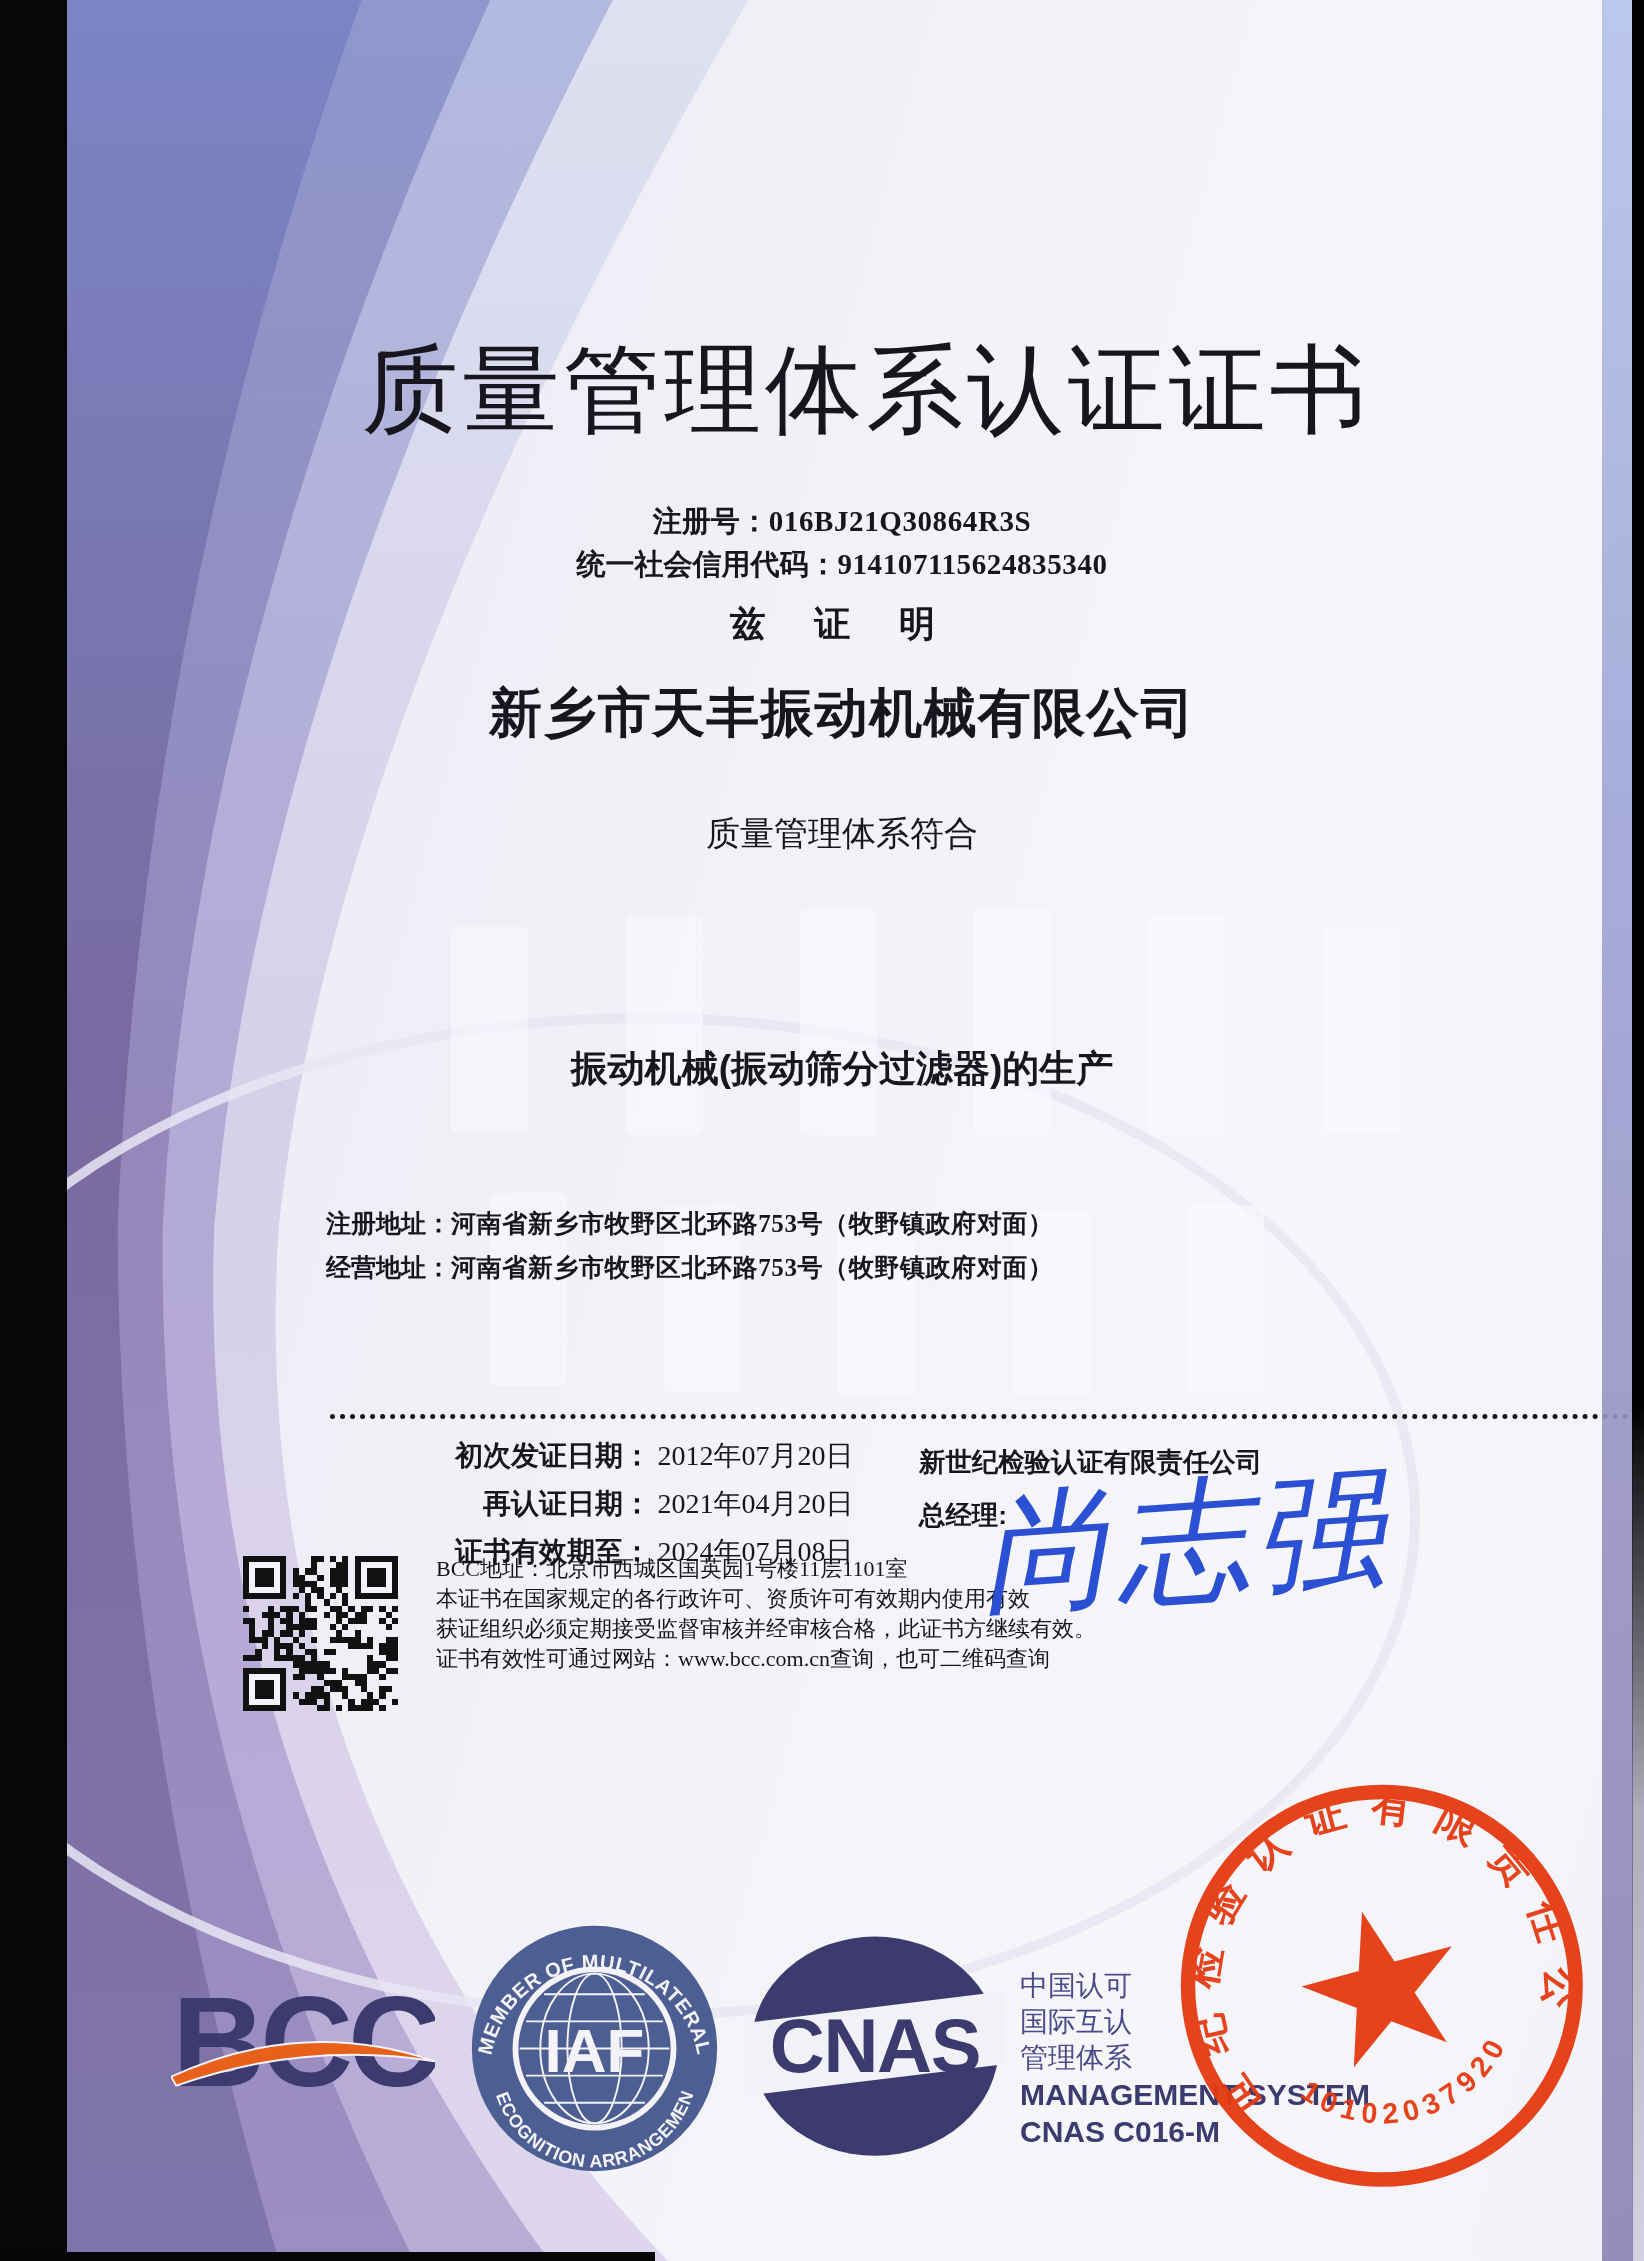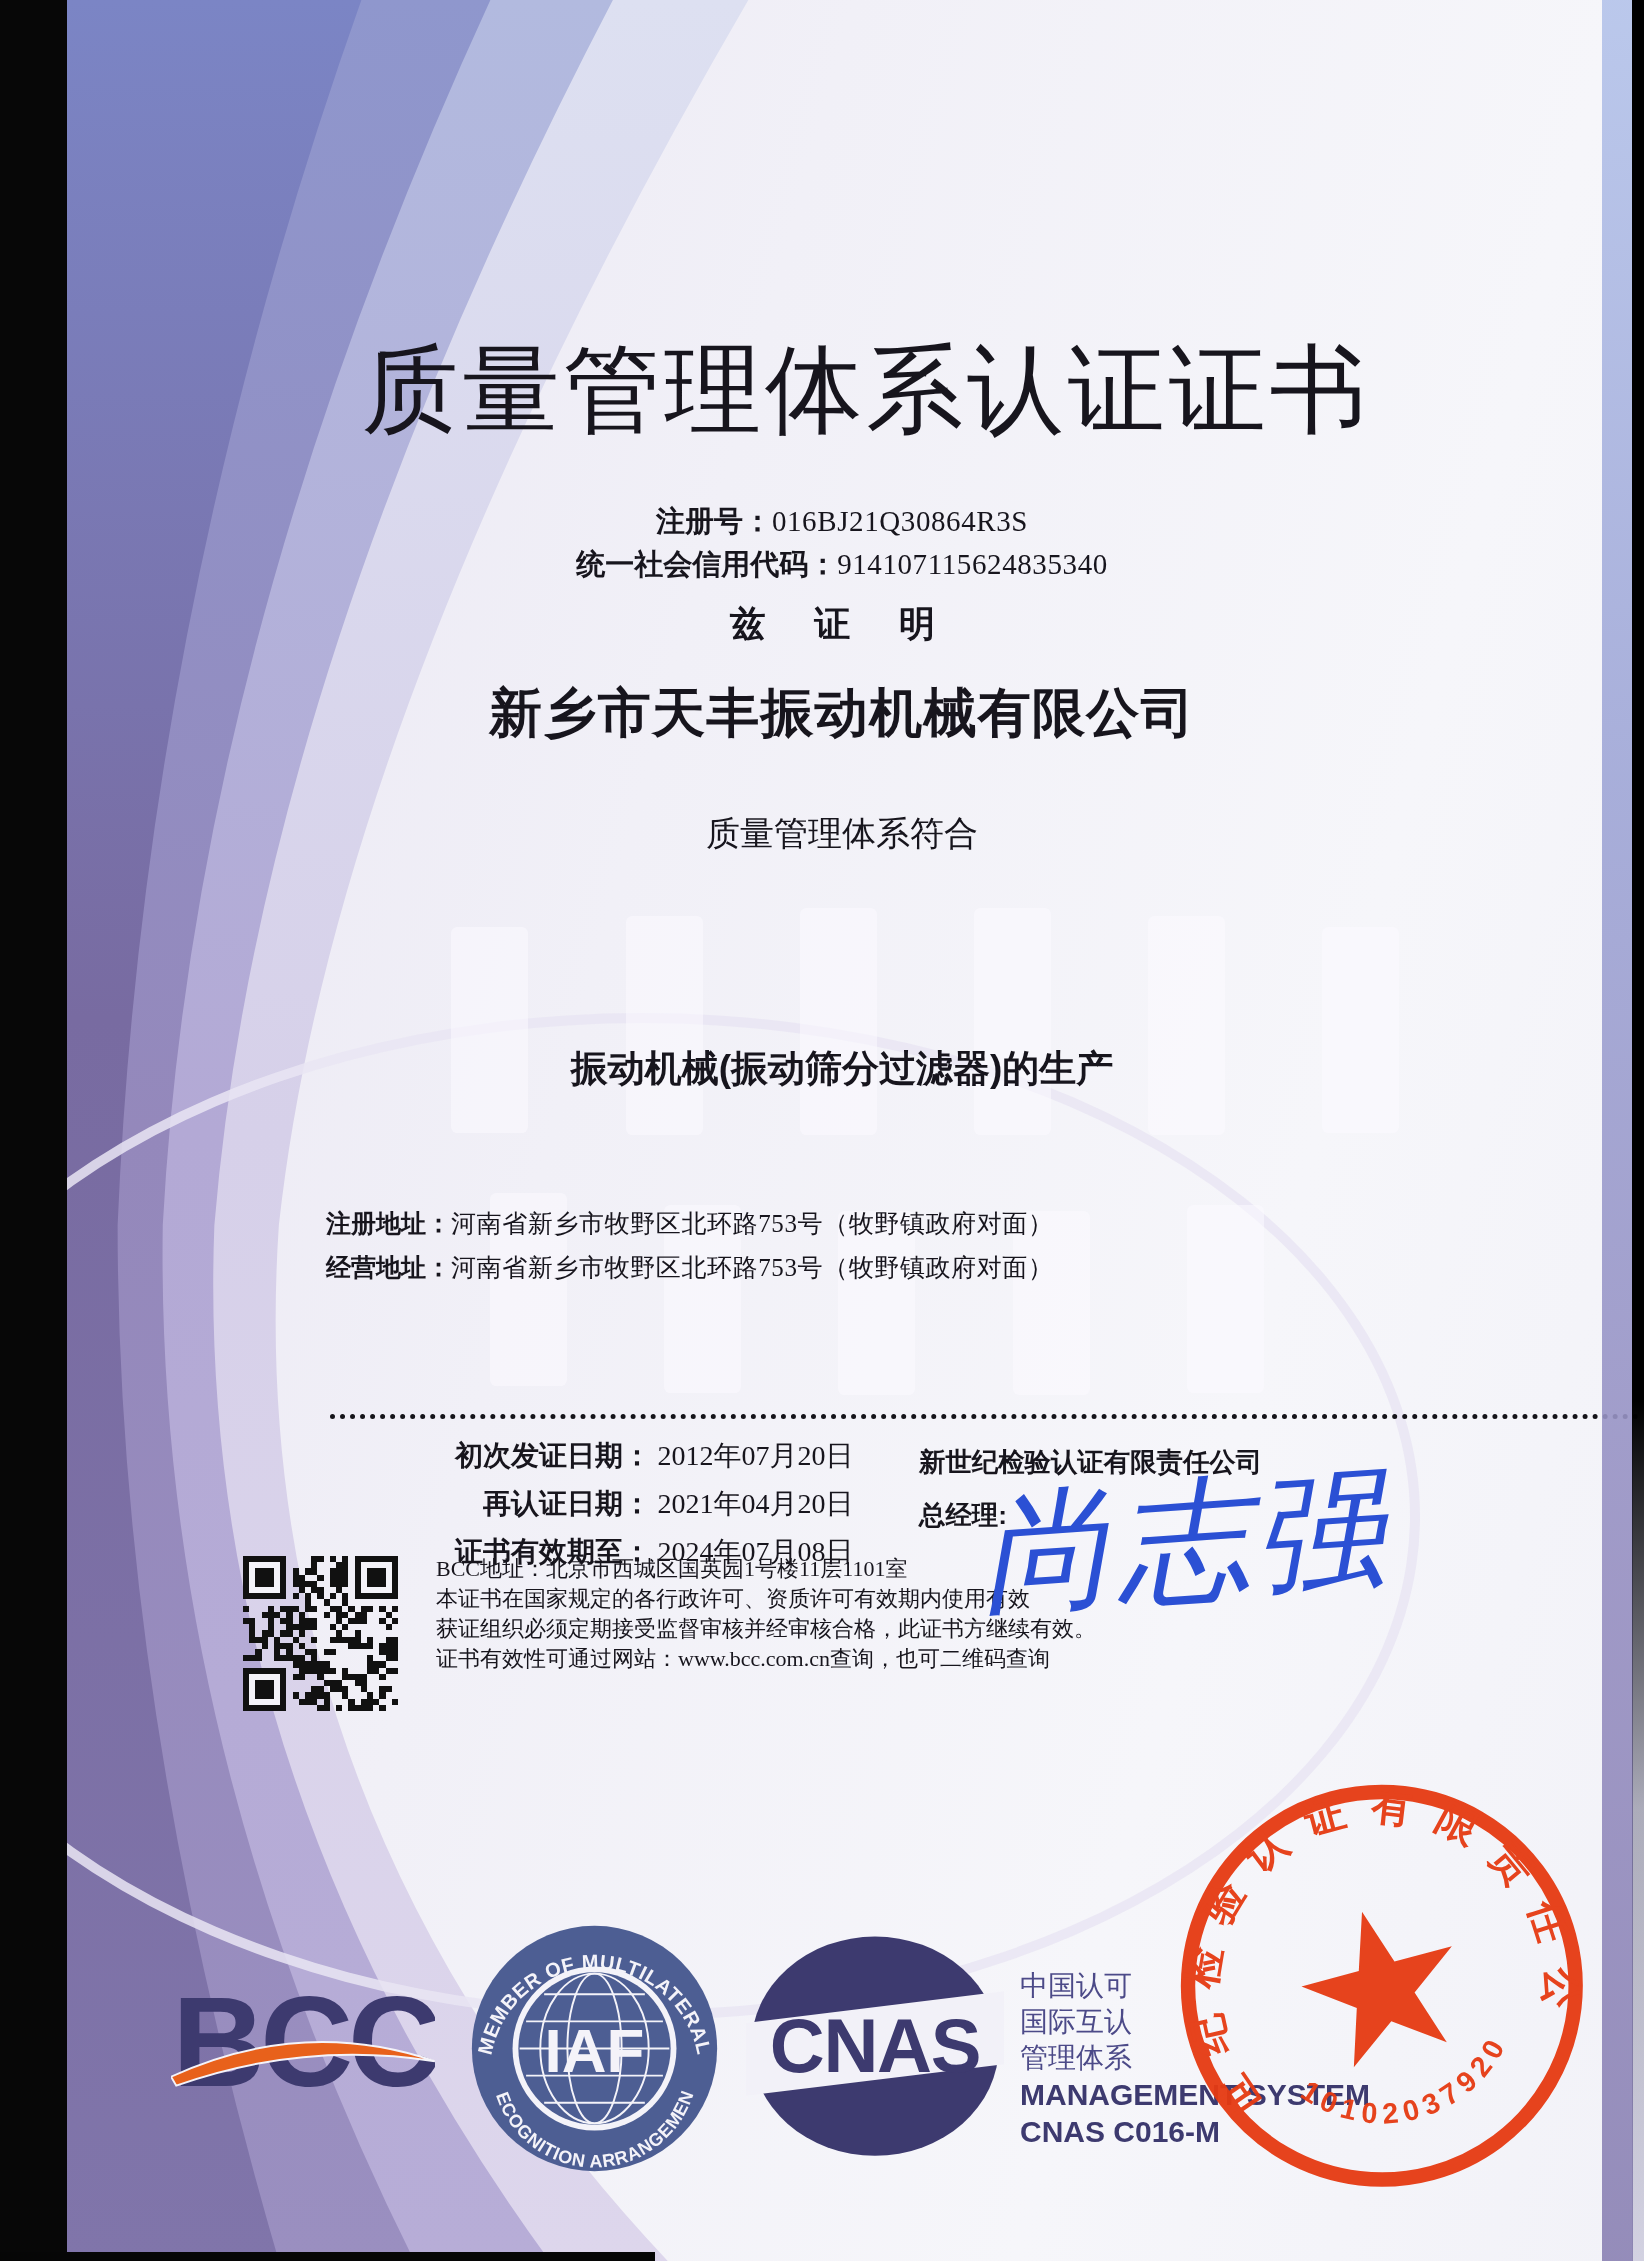--- a/index.html
+++ b/index.html
@@ -25,21 +25,21 @@
     background:linear-gradient(to bottom,#000 0%,#000 62%,rgba(40,40,70,.35) 80%,rgba(120,115,160,.25) 100%);}
   
   .wm-bar{position:absolute;background:rgba(251,250,255,.55);border-radius:6.4px;z-index:3;}
   .wm-ring{position:absolute;left:-135px;top:1013px;width:1535px;height:987px;border:10.3px solid rgba(233,229,243,.85);
     border-radius:50%;z-index:3;}
   
   .title{top:326px;font-size:97px;font-weight:400;letter-spacing:3.9px;z-index:10;margin-left:24px;}
   .line-reg{top:502px;font-size:29px;z-index:10;}
   .line-credit{top:545px;font-size:29px;z-index:10;}
   .lbl{font-family:var(--sans);font-weight:700;}
-  .val{font-family:var(--serif);font-weight:400;letter-spacing:0.6px;}
+  .val{font-family:var(--serif);font-weight:700;letter-spacing:0.6px;}
   .certify{top:600px;font-size:36px;letter-spacing:19.3px;font-family:var(--sans);font-weight:600;z-index:10;}
   .company{top:678px;font-size:53px;font-weight:700;font-family:var(--sans);letter-spacing:1.3px;z-index:10;}
   .sysline{top:811px;font-size:34px;font-family:var(--sans);font-weight:500;z-index:10;}
   .stdline{top:855px;font-size:34px;z-index:10;white-space:pre-wrap;}
   .scope{top:1044px;font-size:37px;font-weight:700;font-family:var(--sans);z-index:10;}
   .addr-row{position:absolute;left:326px;font-size:25px;z-index:10;white-space:nowrap;}
   .addr1{top:1207px;} .addr2{top:1251px;}
   .dotline{top:1414px;left:330px;width:1309px;border-top:5.2px dotted #15141a;z-index:10;}
   
   .dates{left:361px;top:1441px;z-index:10;}

